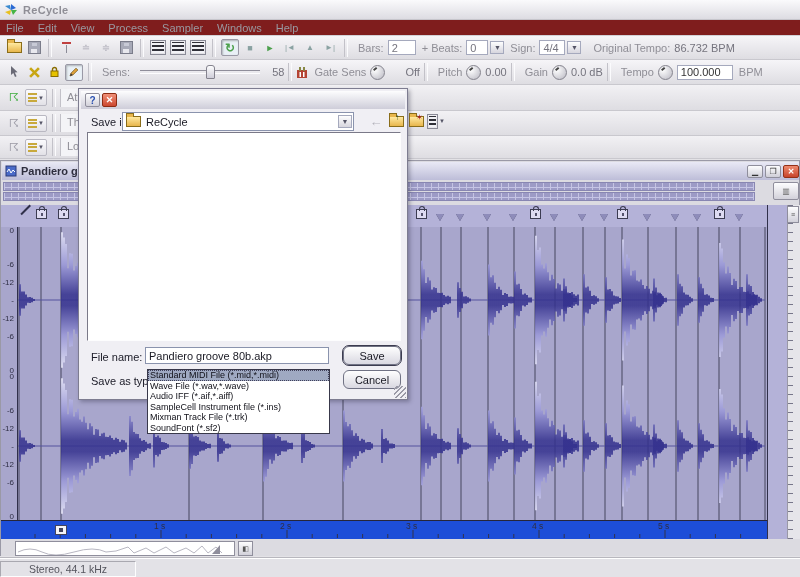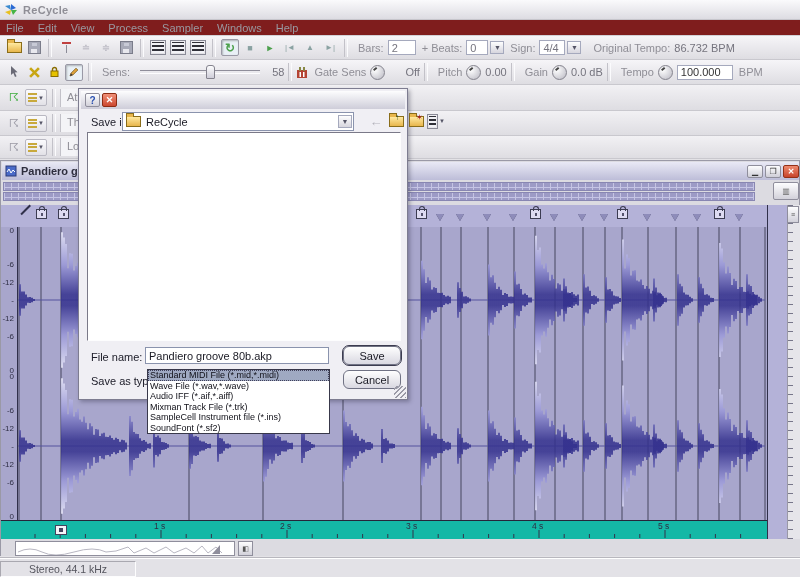--- a/index.html
+++ b/index.html
@@ -82,21 +82,21 @@
   .mk.tri{width:0;height:0;top:9px;border-left:4px solid transparent;border-right:4px solid transparent;
      border-top:7px solid #8e8cba;filter:drop-shadow(0 0 .5px #44445e)}
   .mk.lock{top:4px;width:9px;height:8px;background:#dedbf2;border:1px solid #3c3c52;box-sizing:content-box}
   .mk.lock:before{content:"";position:absolute;left:2px;top:-4px;width:4px;height:4px;
      border:1px solid #3c3c52;border-bottom:none;border-radius:3px 3px 0 0}
   .mk.lock:after{content:"";position:absolute;left:3.5px;top:2.5px;width:2px;height:3px;background:#55536e}
   #loophandle{left:18px;top:48px;width:13px;height:1.5px;background:#30304a;transform:rotate(-45deg)}
   #canvas{left:0;top:66px;width:766px;height:293px;background:#a8a6cc;overflow:hidden}
   .dbl{position:absolute;left:0;width:13px;text-align:right;font-size:8px;color:#2e2e44}
   #vline{left:16px;top:66px;width:1px;height:293px;background:#30304a}
-  #timeruler{left:0;top:359px;width:766px;height:19px;background:#14b8a6;border-top:1px solid #26263a}
+  #timeruler{left:0;top:359px;width:766px;height:19px;background:#1d4ed8;border-top:1px solid #26263a}
   #rstrip{left:766px;top:44px;width:20px;height:334px;background:#b4b2d8;border-left:1px solid #30304a}
   #vruler{left:786px;top:44px;width:13px;height:334px;background:#e6e5ea;border-left:1px solid #9a99a6;
     background-image:repeating-linear-gradient(#77768a 0 1px,transparent 1px 9px);background-size:5px 100%;background-repeat:no-repeat}
   #vhandle{left:786px;top:45px;width:12px;height:17px;background:linear-gradient(#fdfdfe,#d2d1da);
     border:1px solid #8f8e9c;box-sizing:border-box;font-size:7px;color:#555;display:flex;align-items:center;justify-content:center}
   #wbottom{left:0;top:378px;width:800px;height:17px;background:#dcdbe1}
   #ovwidget{left:14px;top:380px;width:220px;height:15px;background:#fff;border:1px solid #8f8e9c;box-sizing:border-box}
   #ovwbtn{left:237px;top:380px;width:15px;height:15px;background:linear-gradient(#fdfdfe,#d2d1da);
     border:1px solid #8f8e9c;box-sizing:border-box;font-size:7px;color:#555;text-align:center;line-height:13px}
   #locbox{left:54px;top:364px;width:12px;height:10px;background:#f4f4f8;border:1px solid #44445e;box-sizing:border-box}
@@ -567,16 +567,16 @@
   <div class="pushbtn deflt" style="left:264px;top:257px;width:58px;height:19px">Save</div>
   <span class="dlbl" style="left:12px;top:286px">Save as type:</span>
   <div class="pushbtn" style="left:264px;top:281px;width:58px;height:19px">Cancel</div>
   <span class="grip"></span>
 </div>
 
 <div id="droplist" class="abs">
     <div class="dli sel">Standard MIDI File (*.mid,*.midi)</div>
     <div class="dli">Wave File (*.wav,*.wave)</div>
     <div class="dli">Audio IFF (*.aif,*.aiff)</div>
+    <div class="dli">SampleCell Instrument file (*.ins)</div>
     <div class="dli">Mixman Track File (*.trk)</div>
-    <div class="dli">SampleCell Instrument file (*.ins)</div>
     <div class="dli">SoundFont (*.sf2)</div>
   </div>
 
 </body></html>

